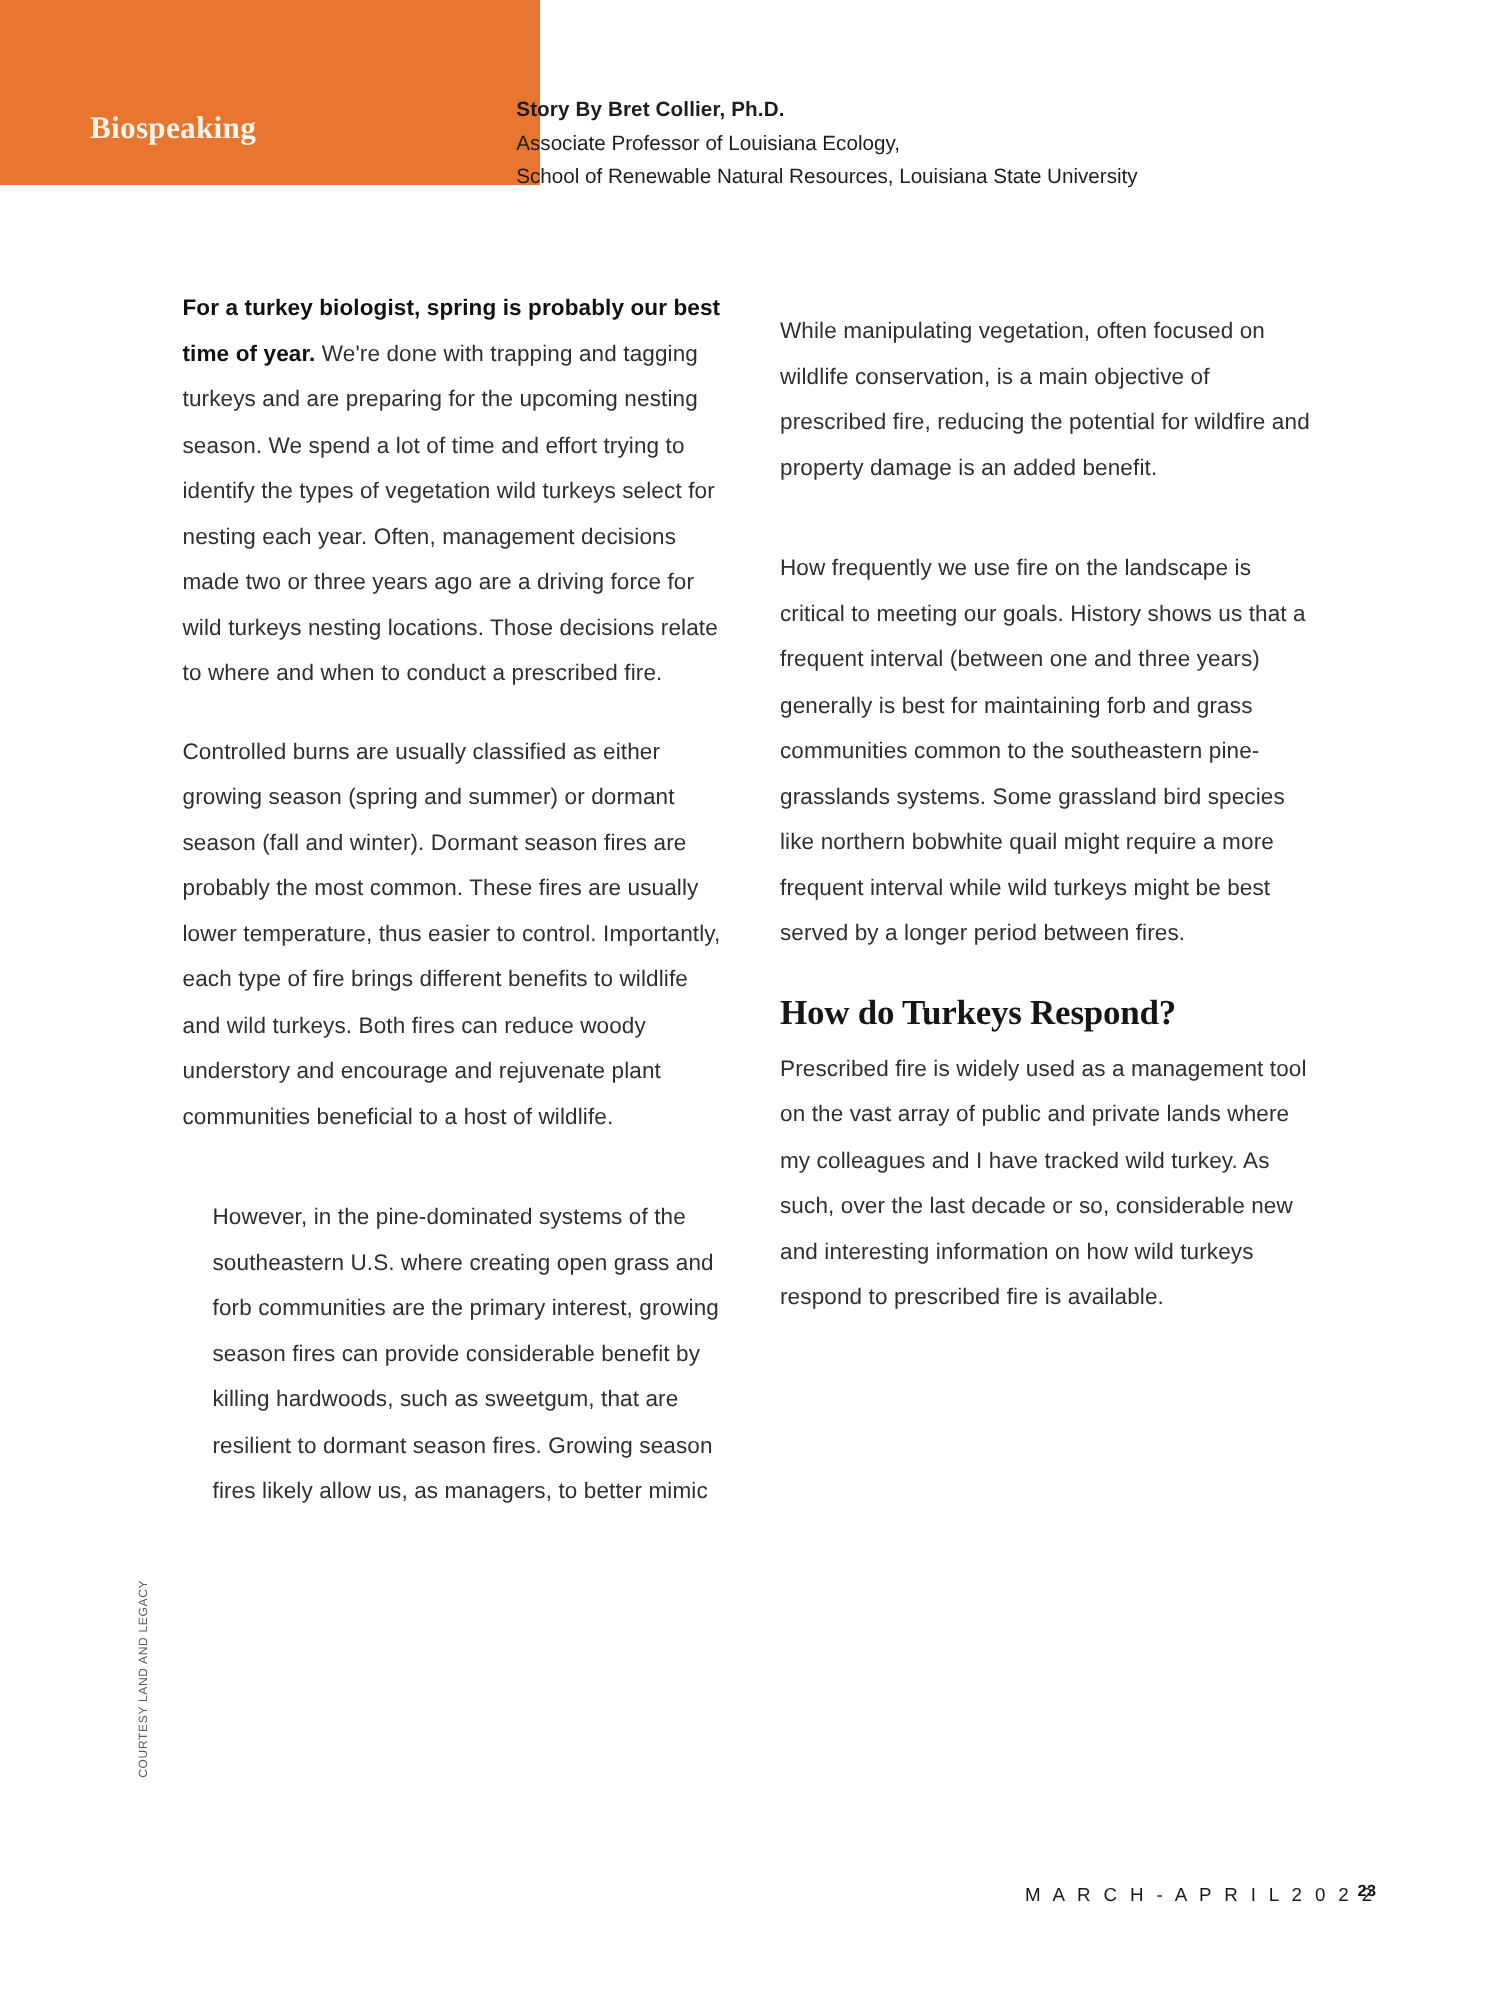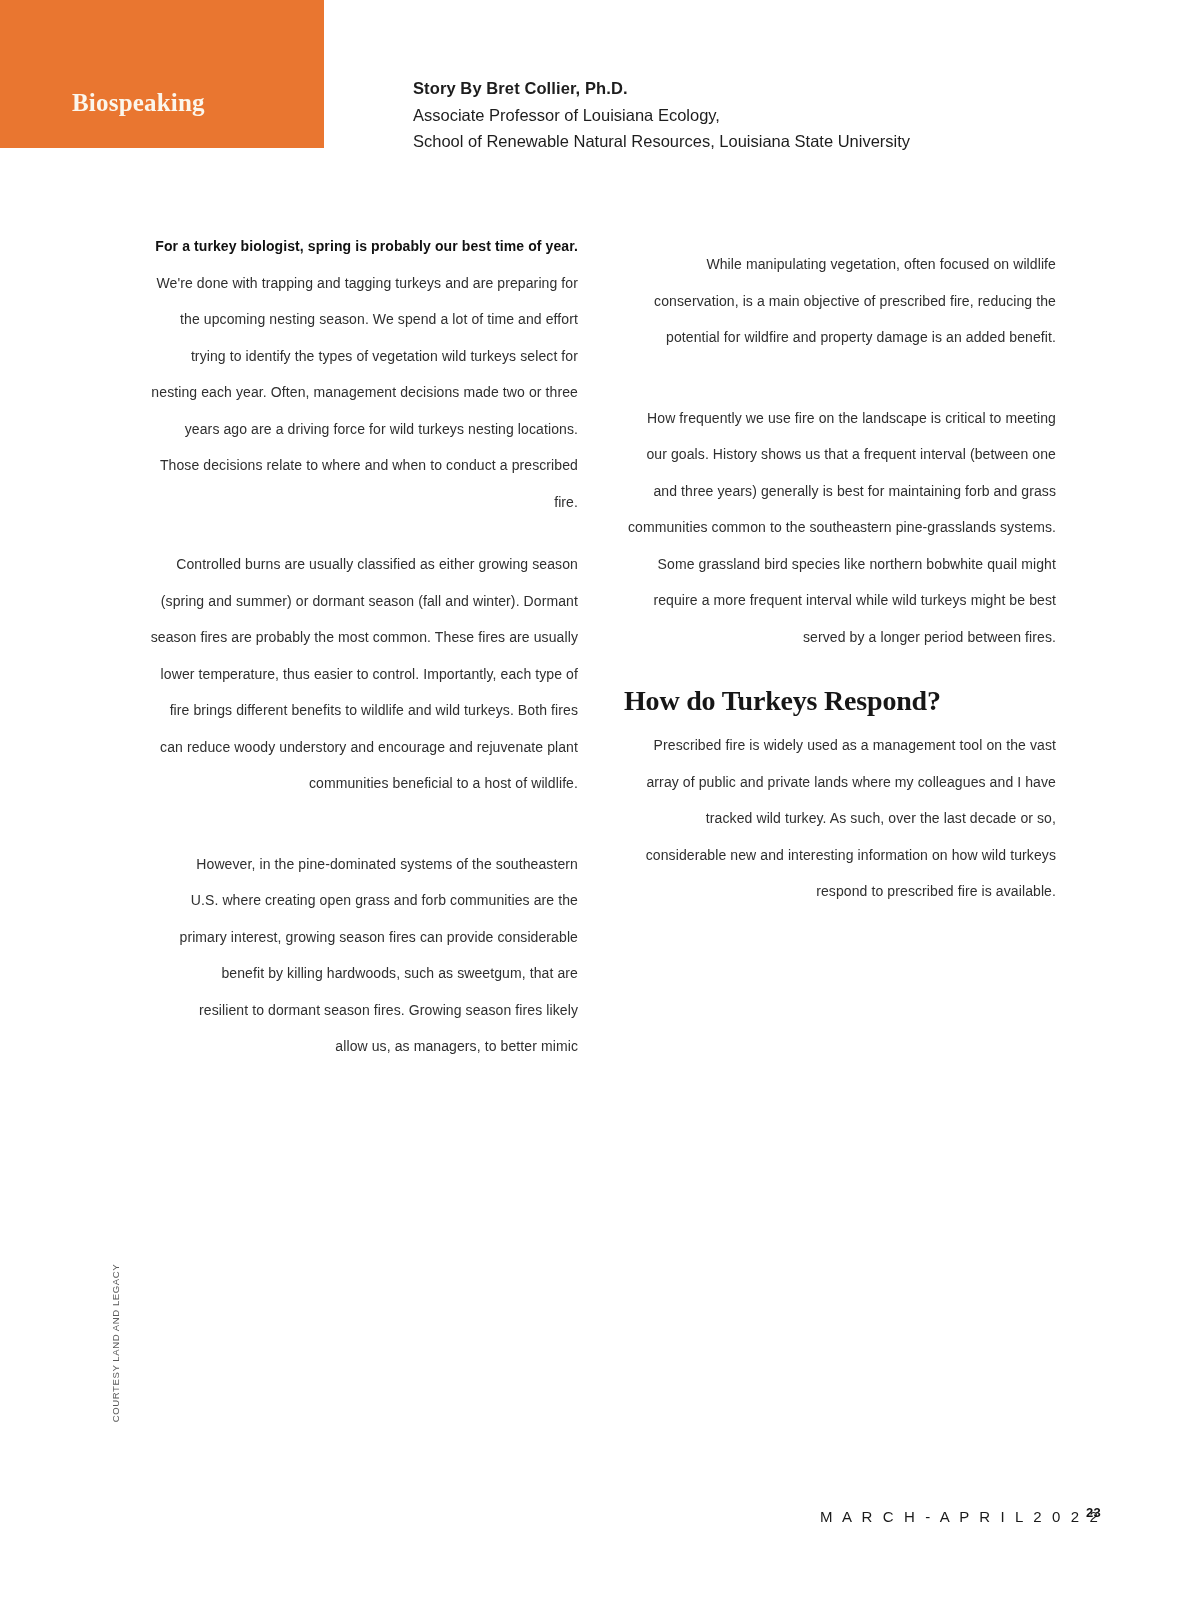--- a/index.html
+++ b/index.html
@@ -14,21 +14,21 @@
     font-family: "Liberation Sans", sans-serif;
     color: #2b2b2b;
     overflow: hidden;
   }
 
   
   .masthead {
     position: absolute;
     left: 0;
     top: 0;
-    width: 324px;
+    width: 432px;
     height: 148px;
     background: #E97630;
   }
   .masthead-title {
     position: absolute;
     left: 72px;
     bottom: 31px;
     font-family: "Liberation Serif", serif;
     font-weight: bold;
     font-size: 25px;
@@ -63,25 +63,24 @@
   .col {
     position: absolute;
     top: 0;
     width: 432px;
   }
   .col-left  { left: 146px; }
   .col-right { left: 624px; }
 
   p.body-par {
     margin: 0 0 26px 0;
-    font-size: 14px;
+    font-size: 18px;
     line-height: 36.5px;
     color: #2f2f2f;
     letter-spacing: 0.1px;
-    text-align: right;
   }
   p.body-par.tight { margin-bottom: 0; margin-left: 24px; }
   p.body-par b { font-weight: bold; color: #111111; }
 
   h2.section-head {
     margin: 22px 0 6px 0;
     font-family: "Liberation Serif", serif;
     font-weight: bold;
     font-size: 28px;
     line-height: 40px;

